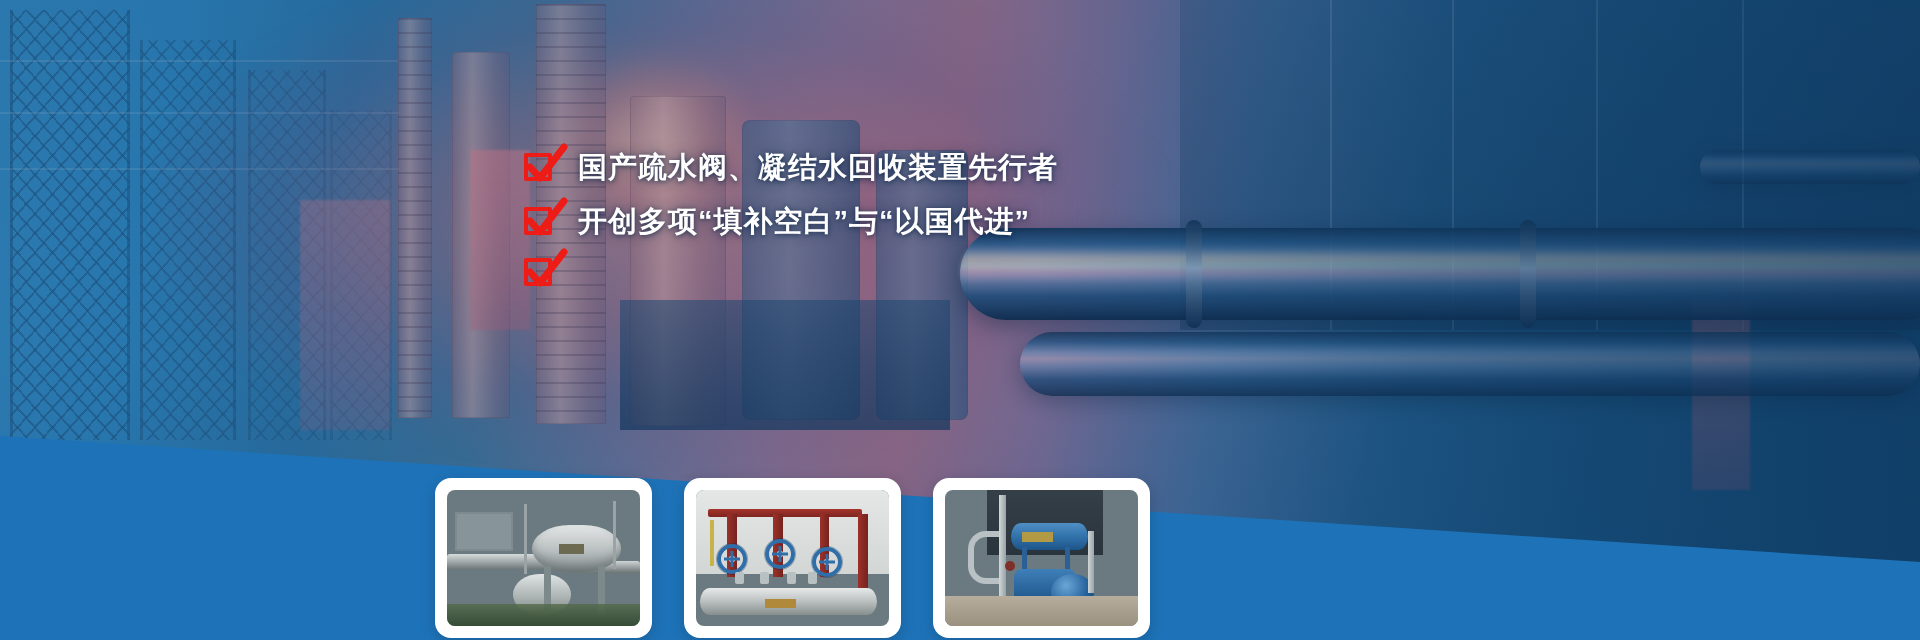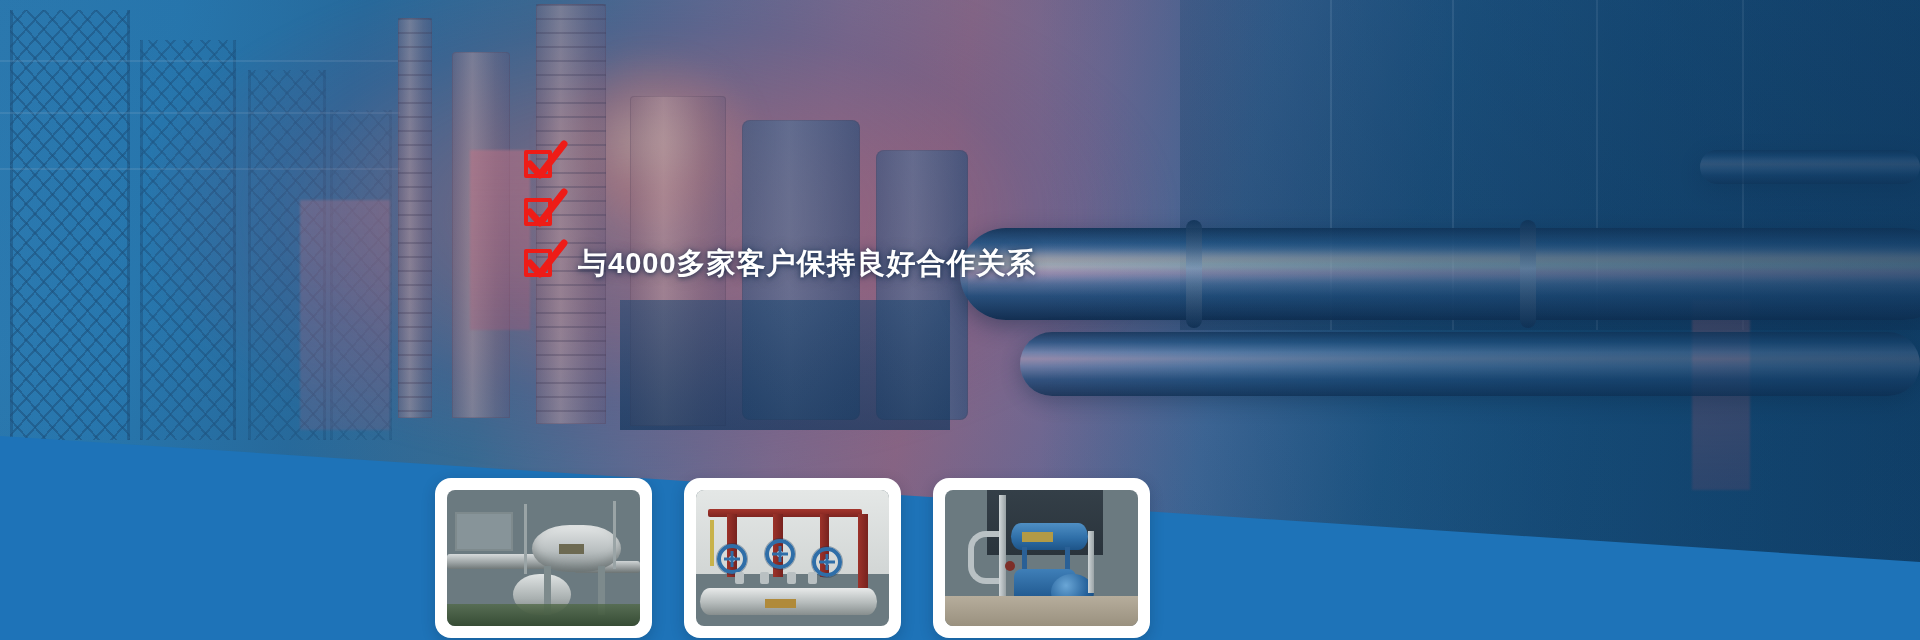--- a/index.html
+++ b/index.html
@@ -290,39 +290,40 @@
 
   <div class="bullets">
 
     <div class="bullet">
       <span class="check">
         <span class="box"></span>
         <svg width="46" height="46" viewBox="0 0 46 46" aria-hidden="true">
           <path d="M7 23 L17 34 L41 3" fill="none" stroke="#ee1c17" stroke-width="7" stroke-linecap="round" stroke-linejoin="round"></path>
         </svg>
       </span>
+      <span class="bullet-text">国产疏水阀、凝结水回收装置先行者</span>
     </div>
 
     <div class="bullet">
       <span class="check">
         <span class="box"></span>
         <svg width="46" height="46" viewBox="0 0 46 46" aria-hidden="true">
           <path d="M7 23 L17 34 L41 3" fill="none" stroke="#ee1c17" stroke-width="7" stroke-linecap="round" stroke-linejoin="round"></path>
         </svg>
       </span>
+      <span class="bullet-text">开创多项“填补空白”与“以国代进”</span>
     </div>
 
     <div class="bullet">
       <span class="check">
         <span class="box"></span>
         <svg width="46" height="46" viewBox="0 0 46 46" aria-hidden="true">
           <path d="M7 23 L17 34 L41 3" fill="none" stroke="#ee1c17" stroke-width="7" stroke-linecap="round" stroke-linejoin="round"></path>
         </svg>
       </span>
-      <span class="bullet-text">与4000多家客户保持良好合作关系</span>
     </div>
   </div>
 
   <div class="cards">
 
     <div class="card">
       <div class="photo ph1">
         <div class="frame"></div>
         <div class="hpipe"></div>
         <div class="hpipe2"></div>

